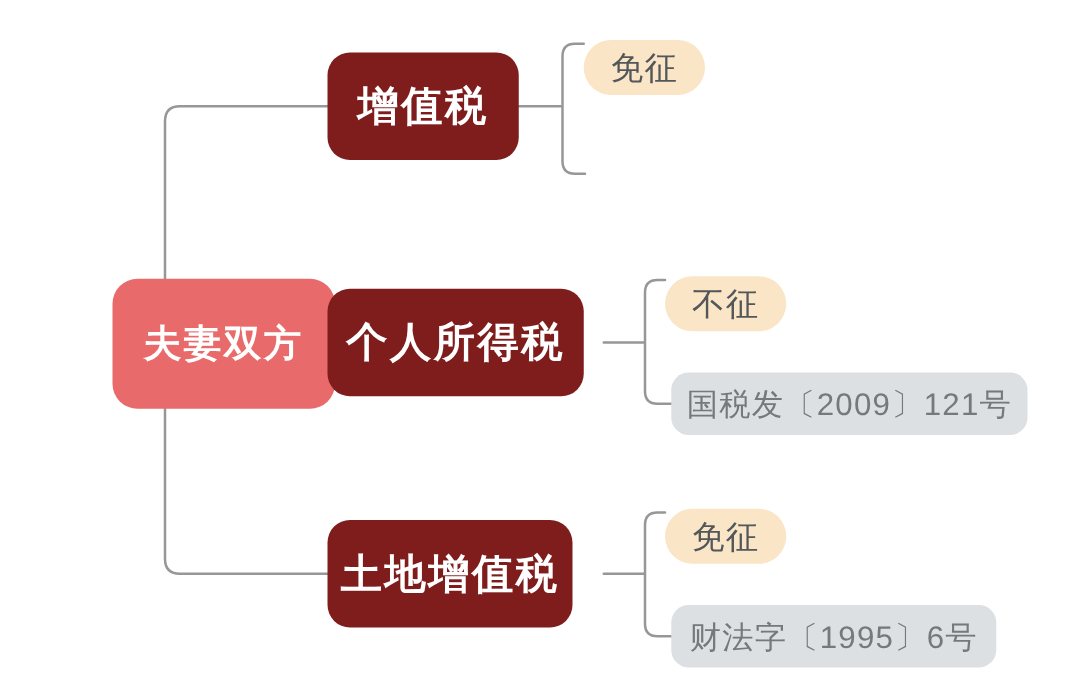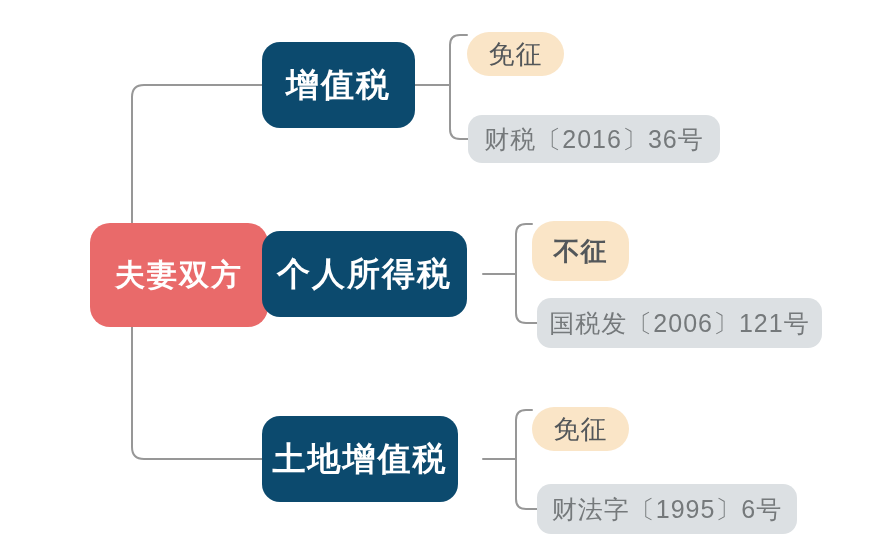--- a/index.html
+++ b/index.html
@@ -33,21 +33,21 @@
   .root-node {
     background: #E96A6A;
     color: #ffffff;
     border-radius: 20px;
     font-size: 30px;
     font-weight: 600;
     letter-spacing: 2px;
     margin-left: 48px;
   }
   .topic-node {
-    background: #0c4a6e;
+    background: #7f1d1d;
     color: #ffffff;
     border-radius: 18px;
     font-size: 33px;
     font-weight: 600;
     letter-spacing: 2px;
   }
   .status-badge {
     background: #FAE5C7;
     color: #53575A;
     border-radius: 22px;
@@ -82,32 +82,29 @@
   <div class="node root-node" style="left:42px; top:223px; width:178px; height:104px;">
     <span>夫妻双方</span>
   </div>
 
   <div class="node topic-node" style="left:262px; top:42px; width:153px; height:86px;">
     <span>增值税</span>
   </div>
   <div class="node status-badge" style="left:467px; top:13px; width:97px; height:44px;">
     <span>免征</span>
   </div>
-  <div class="node reference-node" style="left:468px; top:115px; width:252px; height:48px;">
-    <span>财税〔2016〕36号</span>
-  </div>
 
   <div class="node topic-node" style="left:262px; top:231px; width:205px; height:86px;">
     <span>个人所得税</span>
   </div>
-  <div class="node status-badge" style="left:532px; top:202px; width:97px; height:60px;font-weight:bold;">
+  <div class="node status-badge" style="left:532px; top:202px; width:97px; height:44px;">
     <span>不征</span>
   </div>
   <div class="node reference-node" style="left:537px; top:298px; width:285px; height:50px;">
-    <span>国税发〔2006〕121号</span>
+    <span>国税发〔2009〕121号</span>
   </div>
 
   <div class="node topic-node" style="left:262px; top:416px; width:196px; height:86px;">
     <span>土地增值税</span>
   </div>
   <div class="node status-badge" style="left:532px; top:388px; width:97px; height:44px;">
     <span>免征</span>
   </div>
   <div class="node reference-node" style="left:537px; top:484px; width:260px; height:50px;">
     <span>财法字〔1995〕6号</span>

